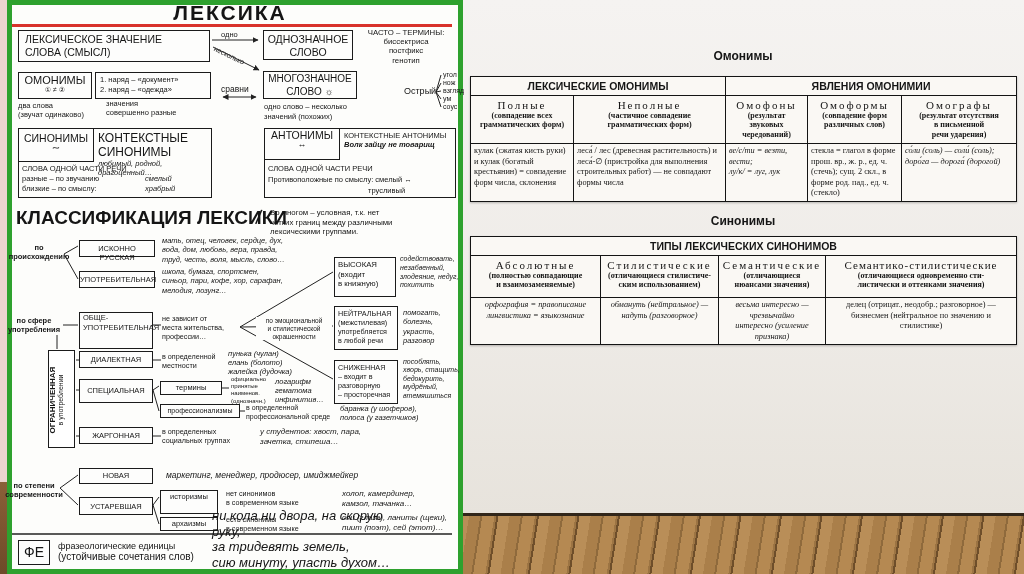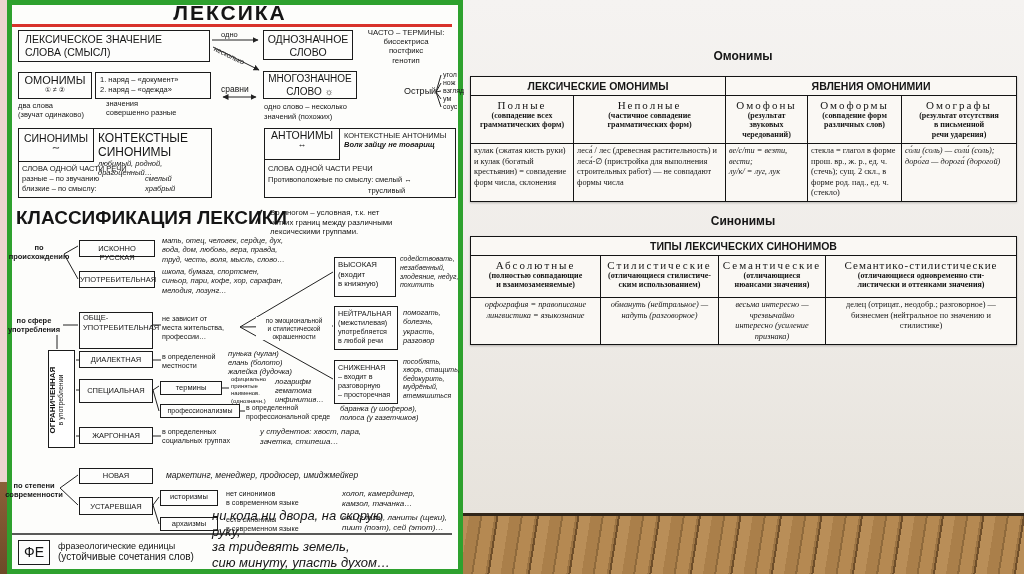--- a/index.html
+++ b/index.html
@@ -222,21 +222,21 @@
   <div class="ab pre" style="left:162px;top:427px;width:92px;font-size:7.2px;line-height:1.25">в определенных
 социальных группах</div>
   <div class="ab pre i" style="left:260px;top:427px;width:126px;font-size:8px;line-height:1.25">у студентов: хвост, пара,
 зачетка, стипеша…</div>
 
   <div class="ab pre c b" style="left:2px;top:481px;width:64px;font-size:7.5px;line-height:1.25">по степени
 современности</div>
   <div class="ab bx c" style="left:79px;top:468px;width:74px;height:16px;font-size:7.5px;padding-top:2px">НОВАЯ</div>
   <div class="ab i" style="left:166px;top:470px;width:260px;font-size:8.5px">маркетинг, менеджер, продюсер, имиджмейкер</div>
   <div class="ab bx c" style="left:79px;top:497px;width:74px;height:18px;font-size:7.5px;padding-top:4px">УСТАРЕВШАЯ</div>
-  <div class="ab bx c" style="left:160px;top:490px;width:58px;height:16px;font-size:7.5px;padding-top:1px">историзмы</div>
+  <div class="ab bx c" style="left:160px;top:490px;width:58px;height:24px;font-size:7.5px;padding-top:1px">историзмы</div>
   <div class="ab pre" style="left:226px;top:489px;width:108px;font-size:7.2px;line-height:1.25">нет синонимов
 в современном языке</div>
   <div class="ab pre i" style="left:342px;top:489px;width:112px;font-size:8px;line-height:1.25">холоп, камердинер,
 камзол, тачанка…</div>
   <div class="ab bx c" style="left:160px;top:517px;width:58px;height:14px;font-size:7.5px;padding-top:1px">архаизмы</div>
   <div class="ab pre" style="left:226px;top:515px;width:108px;font-size:7.2px;line-height:1.25">есть синонимы
 в современном языке</div>
   <div class="ab pre i" style="left:342px;top:513px;width:118px;font-size:8px;line-height:1.2">очи (глаза), ланиты (щеки),
 пиит (поэт), сей (этот)…</div>
 

